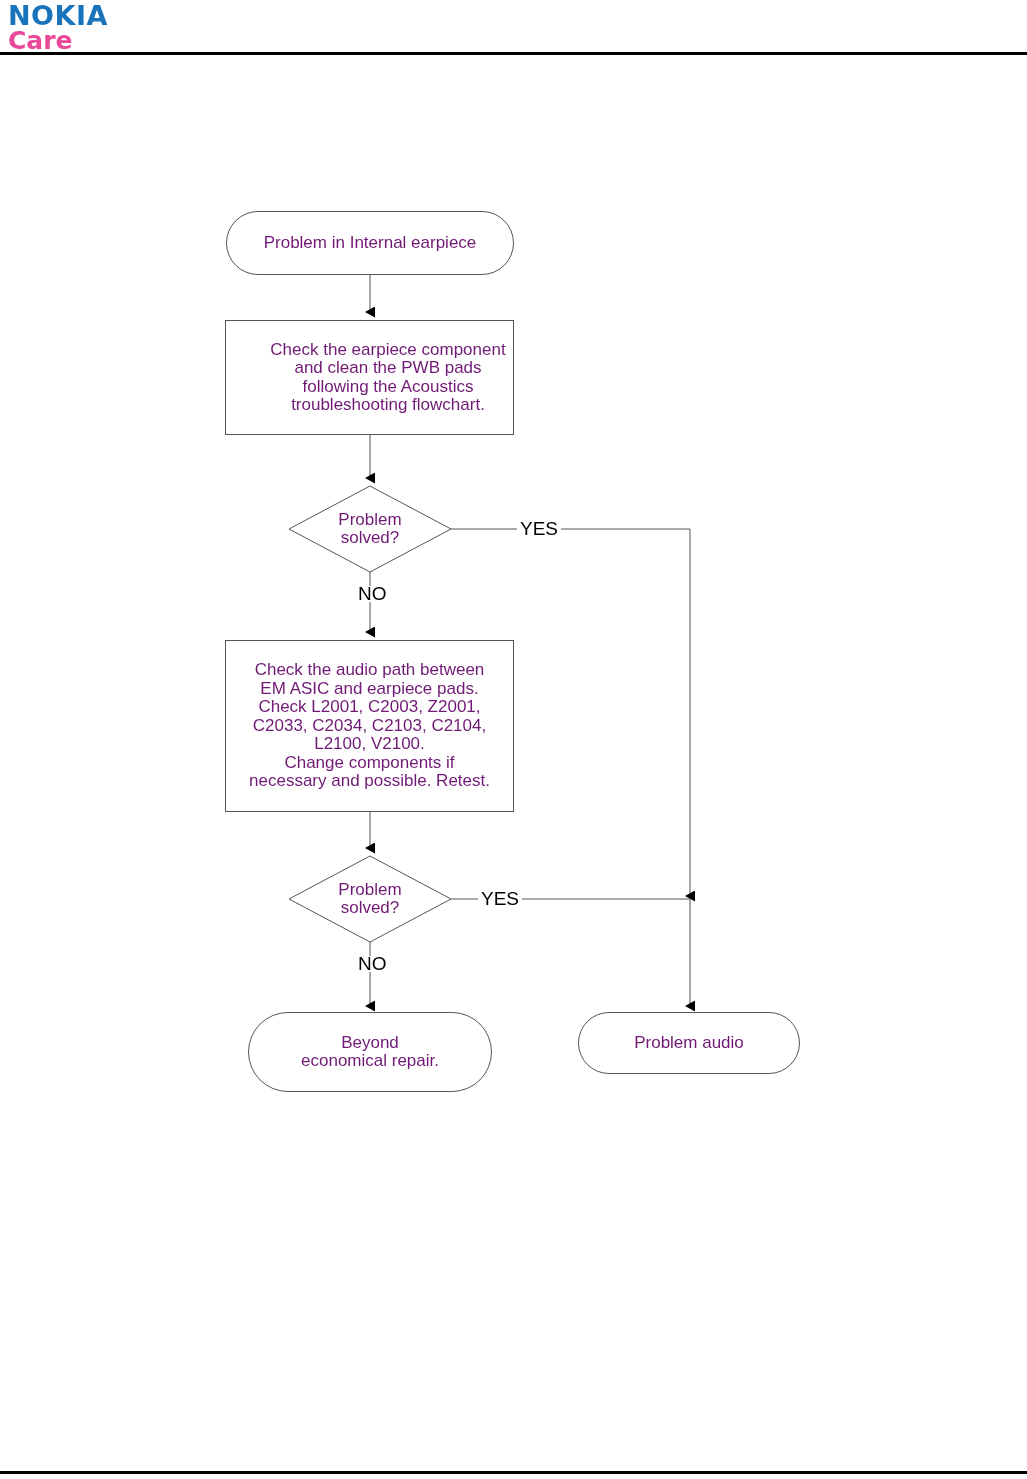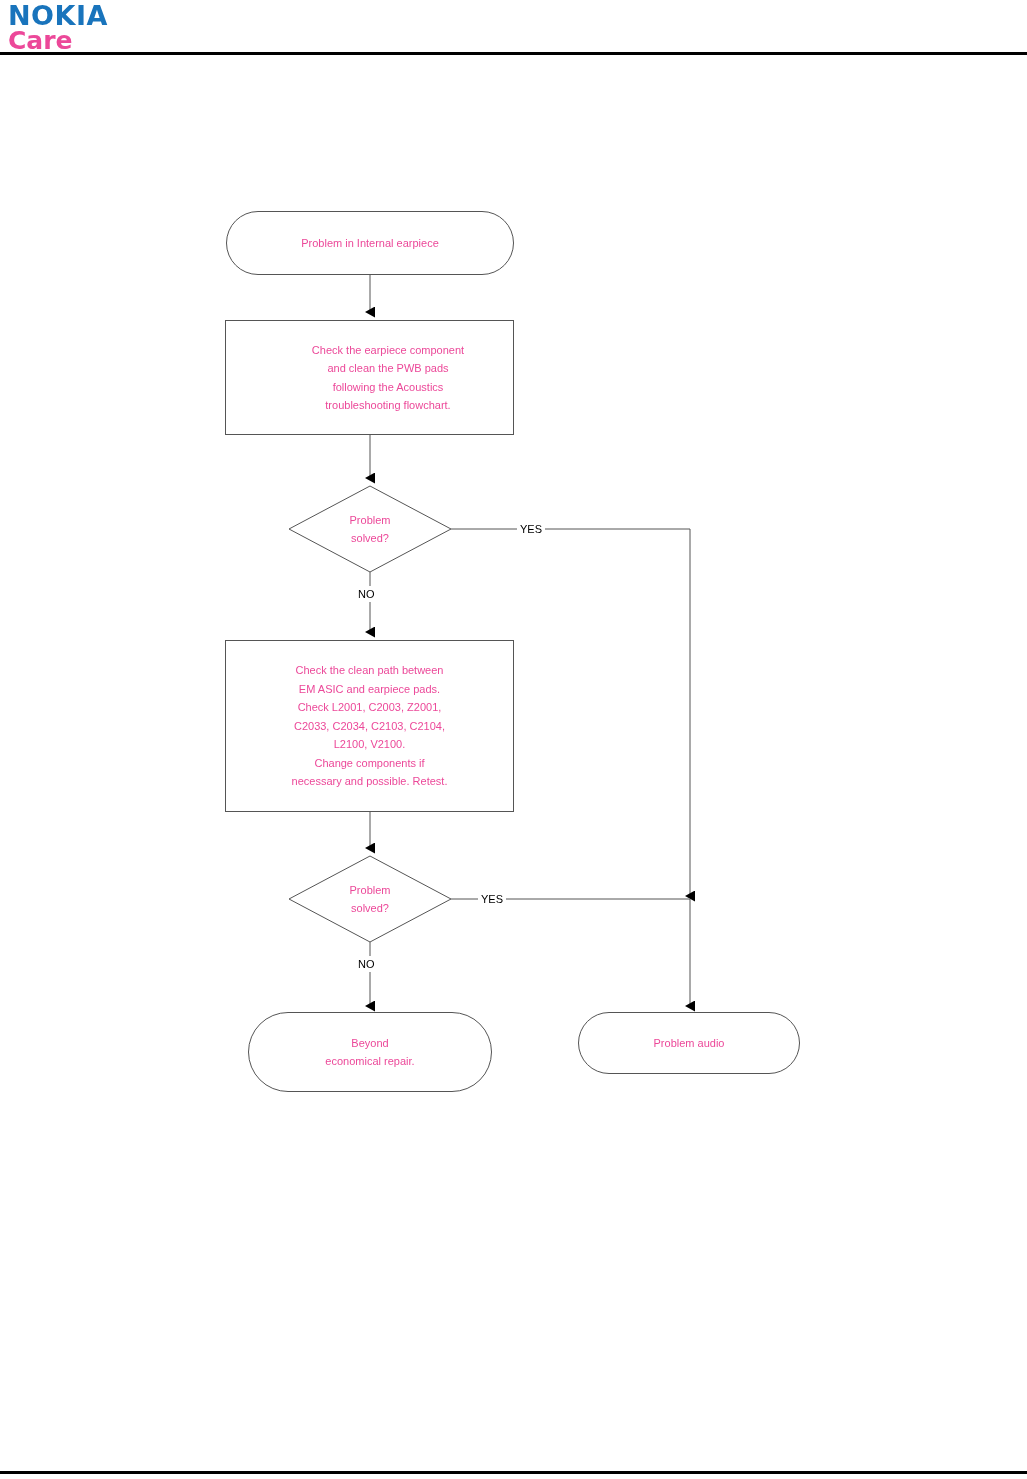--- a/index.html
+++ b/index.html
@@ -79,33 +79,33 @@
     position: absolute;
     left: 0;
     top: 0;
   }
 
   
   .node-text {
     position: absolute;
     text-align: center;
     font-family: "Liberation Sans", sans-serif;
-    font-size: 11px;
+    font-size: 17px;
     line-height: 18.5px;
-    color: #ec4899;
+    color: #701a75;
     white-space: pre-line;
     display: flex;
     align-items: center;
     justify-content: center;
     pointer-events: none;
   }
   .edge-label {
     position: absolute;
     font-family: "Liberation Sans", sans-serif;
-    font-size: 11px;
+    font-size: 19px;
     line-height: 16px;
     color: #000000;
     background: #ffffff;
     padding: 0 3px;
     white-space: nowrap;
   }
 
   
   #node-start      { left: 226px; top: 211px; width: 288px; height: 64px; }
   #node-check-1    { left: 225px; top: 320px; width: 326px; height: 115px; }
@@ -174,21 +174,21 @@
   <div class="node-text" id="node-start">Problem in Internal earpiece</div>
 
   <div class="node-text" id="node-check-1">Check the earpiece component
 and clean the PWB pads
 following the Acoustics
 troubleshooting flowchart.</div>
 
   <div class="node-text" id="node-decision-1">Problem
 solved?</div>
 
-  <div class="node-text" id="node-check-2">Check the clean path between
+  <div class="node-text" id="node-check-2">Check the audio path between
 EM ASIC and earpiece pads.
 Check L2001, C2003, Z2001,
 C2033, C2034, C2103, C2104,
 L2100, V2100.
 Change components if
 necessary and possible. Retest.</div>
 
   <div class="node-text" id="node-decision-2">Problem
 solved?</div>
 

